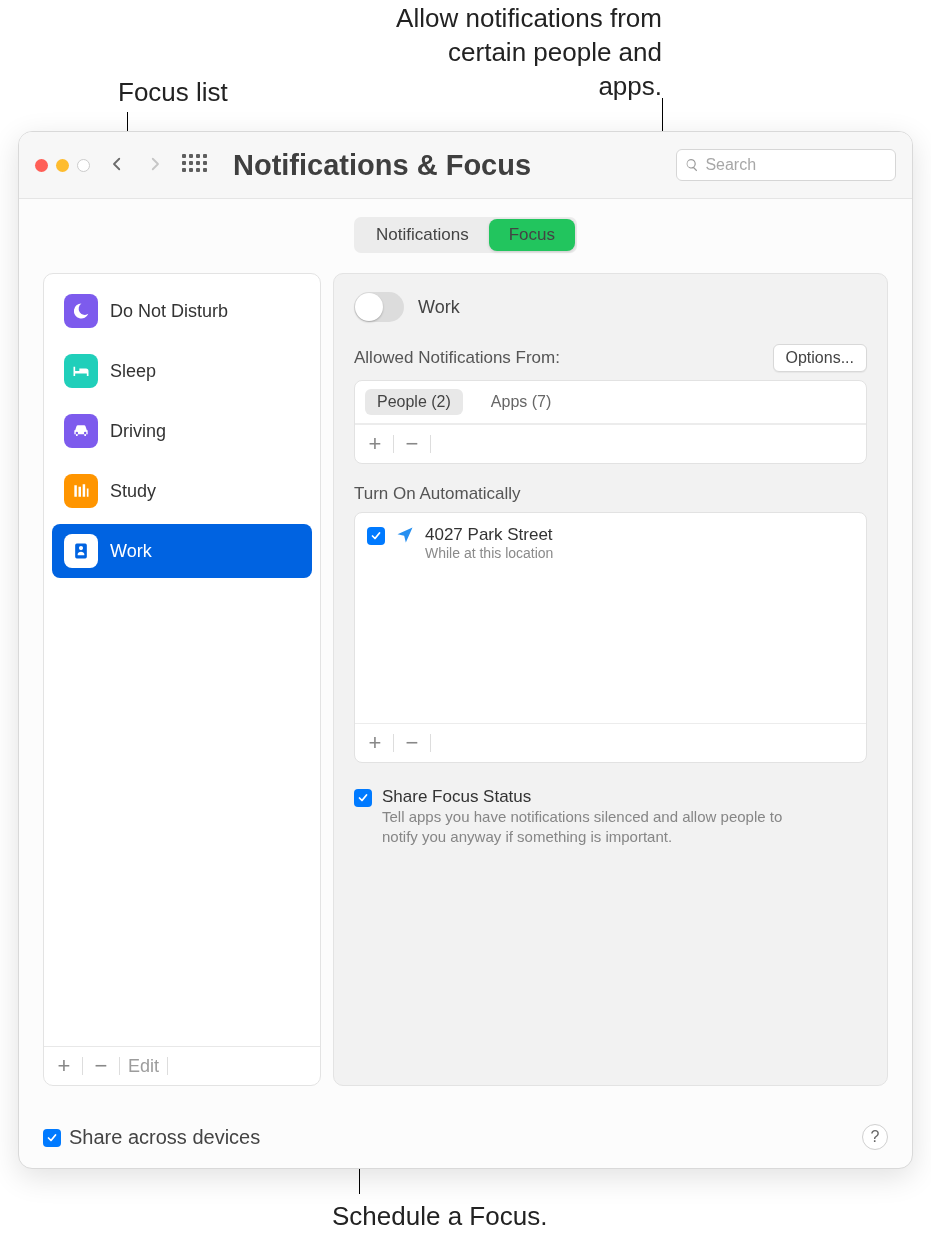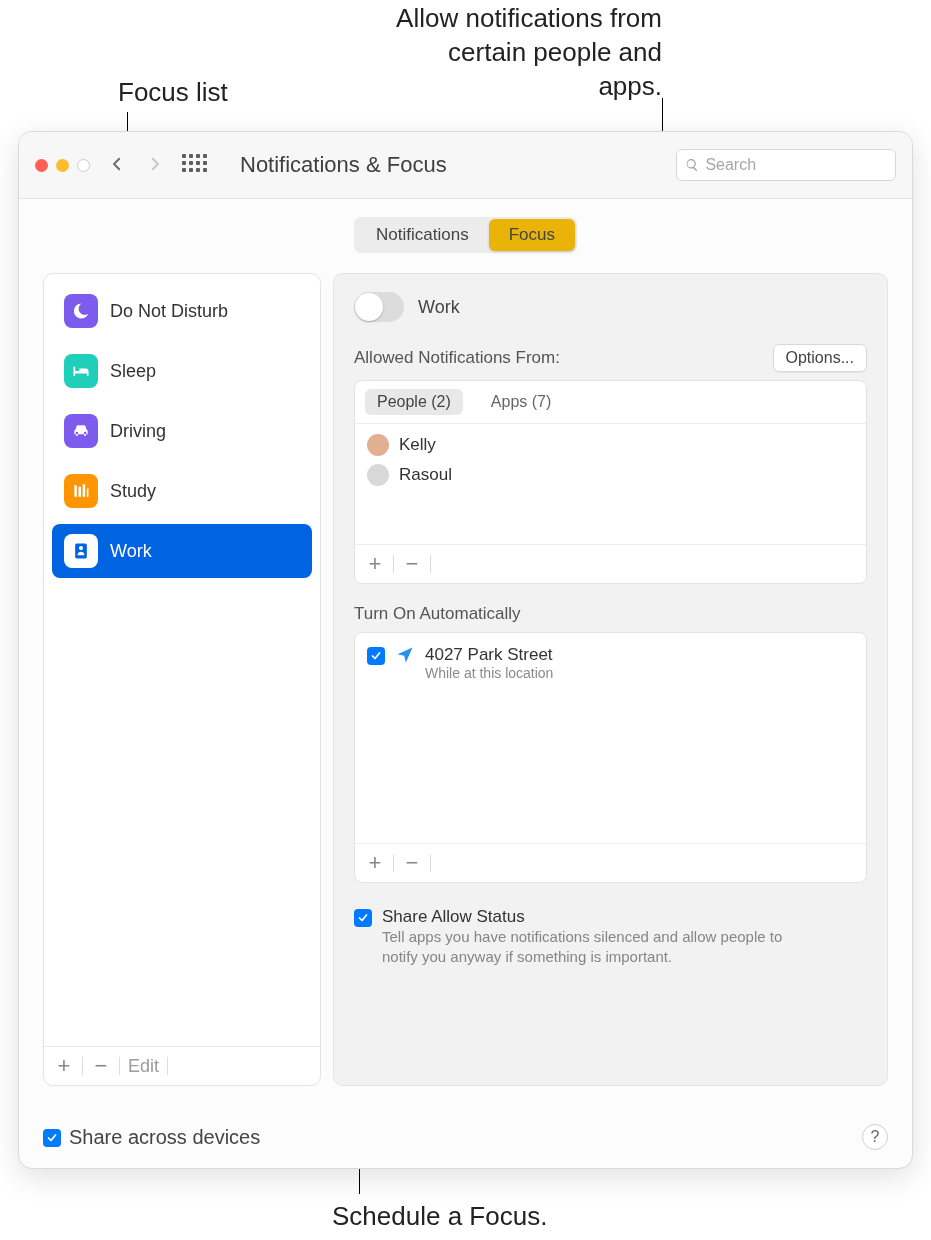--- a/index.html
+++ b/index.html
@@ -50,21 +50,21 @@
   .tr-max { background: #fff; border:1px solid #ccc; }
   .nav-btn {
     color: #888; font-size: 24px; width: 22px; text-align: center; cursor: default;
   }
   .grid-icon {
     width: 22px; height: 22px;
     display: grid; grid-template-columns: repeat(4,4px); grid-template-rows: repeat(3,4px);
     gap: 3px;
   }
   .grid-icon span { background: #5e5e5e; border-radius: 1px; }
-  .window-title { font-size: 22px; font-weight: 400; color: #3f3f3f; margin-left: 20px; }
+  .window-title { font-size: 29px; font-weight: 700; color: #3f3f3f; margin-left: 13px; }
   .search-wrap {
     margin-left: auto;
     width: 220px; height: 32px;
     border: 1px solid #d6d6d6;
     border-radius: 6px;
     background: #fff;
     display: flex; align-items: center; padding: 0 8px;
     gap: 6px;
   }
   .search-wrap svg { width: 16px; height: 16px; fill: #9a9a9a; }
@@ -78,21 +78,21 @@
     display: flex; justify-content: center;
     margin-top: 18px;
   }
   .seg-control {
     display: flex; background: #ececec; border-radius: 7px; padding: 2px;
   }
   .seg-item {
     padding: 6px 20px; font-size: 17px; color: #444; border-radius: 6px;
   }
   .seg-item.selected {
-    background: #eab308; box-shadow: 0 1px 3px rgba(0,0,0,0.15);
+    background: #22c55e; box-shadow: 0 1px 3px rgba(0,0,0,0.15); border-radius: 8px;
   }
 
   .content-area {
     display: flex; gap: 12px;
     padding: 20px 24px 20px 24px;
     height: calc(100% - 67px - 60px - 56px);
   }
 
   .sidebar {
     width: 278px;
@@ -344,30 +344,20 @@
       <div class="section-row">
         <span class="section-label">Allowed Notifications From:</span>
         <button class="options-btn">Options...</button>
       </div>
 
       <div class="panel">
         <div class="tab-bar">
           <div class="tab-pill active">People (2)</div>
           <div class="tab-pill">Apps (7)</div>
         </div>
-        <div class="people-list">
-          <div class="person">
-            <div class="avatar" style="background:#e0b090"></div>
-            <span class="person-name">Kelly</span>
-          </div>
-          <div class="person">
-            <div class="avatar" style="background:#d8d8d8"></div>
-            <span class="person-name">Rasoul</span>
-          </div>
-        </div>
         <div class="panel-footer">
           <span class="ft-btn">+</span>
           <span class="ft-div"></span>
           <span class="ft-btn">−</span>
           <span class="ft-div"></span>
         </div>
       </div>
 
       <div class="section-label" style="margin-bottom:8px;">Turn On Automatically</div>
 
@@ -397,21 +387,21 @@
         </div>
       </div>
 
       <div class="share-block">
         <div class="chk">
           <svg viewBox="0 0 24 24">
               <path fill="none" stroke="currentColor" stroke-width="3.5" stroke-linecap="round" stroke-linejoin="round" d="M5 12l5 5 9-11"></path>
             </svg>
         </div>
         <div class="share-text">
-          <div class="title">Share Allow Status</div>
+          <div class="title">Share Focus Status</div>
           <div class="desc">Tell apps you have notifications silenced and allow people to notify you anyway if something is important.</div>
         </div>
       </div>
 
     </div>
   </div>
 
   <div class="bottom-row">
     <div class="share-devices">
       <div class="chk">

